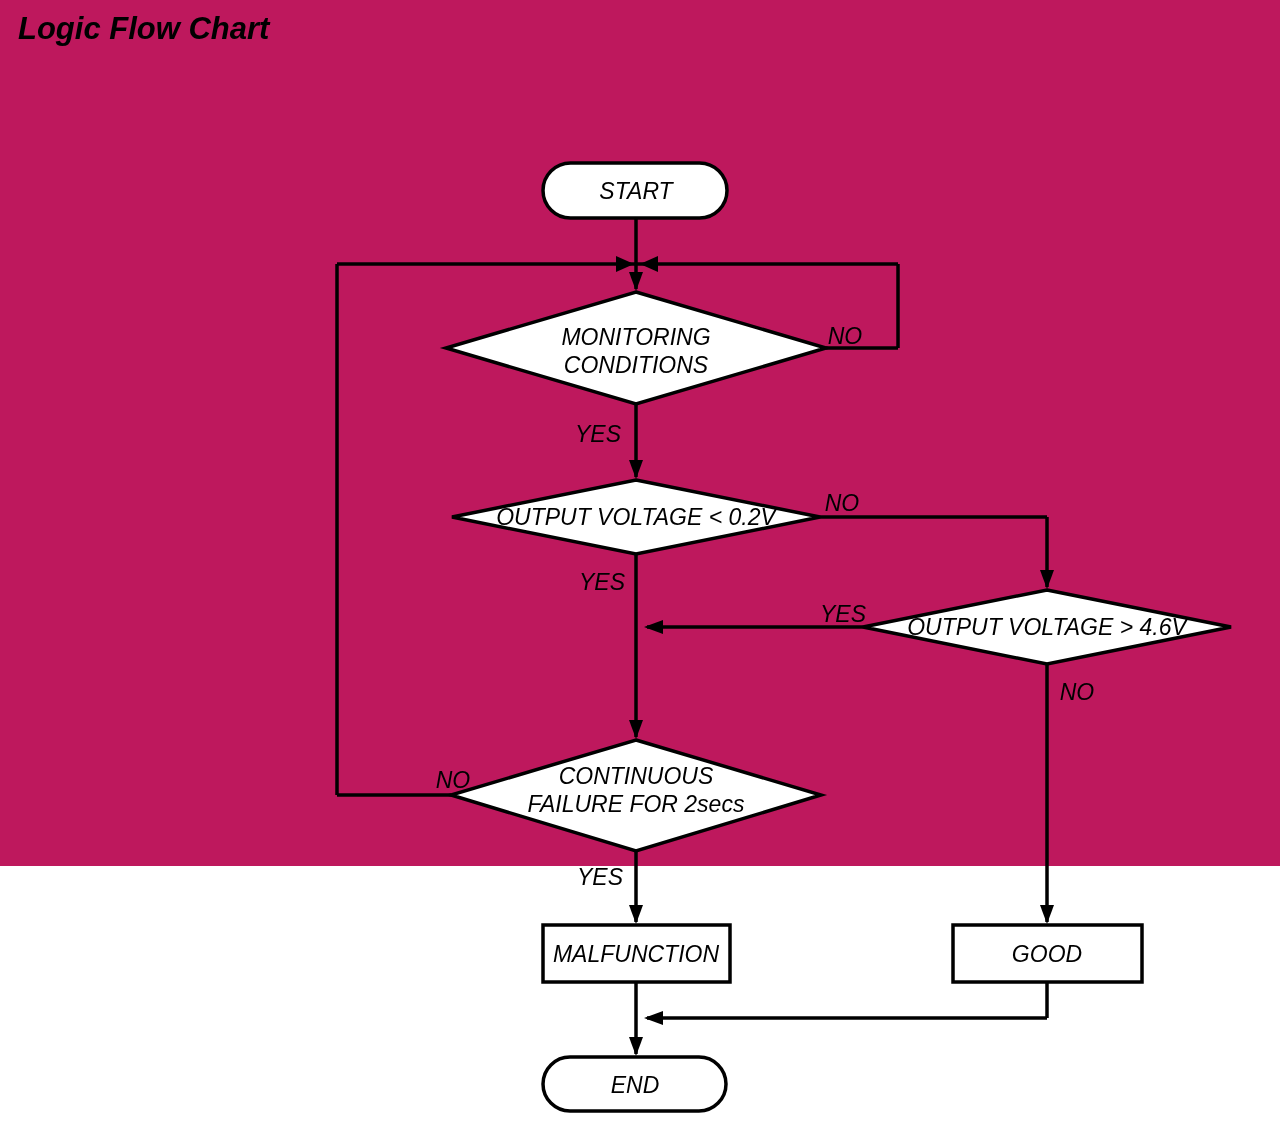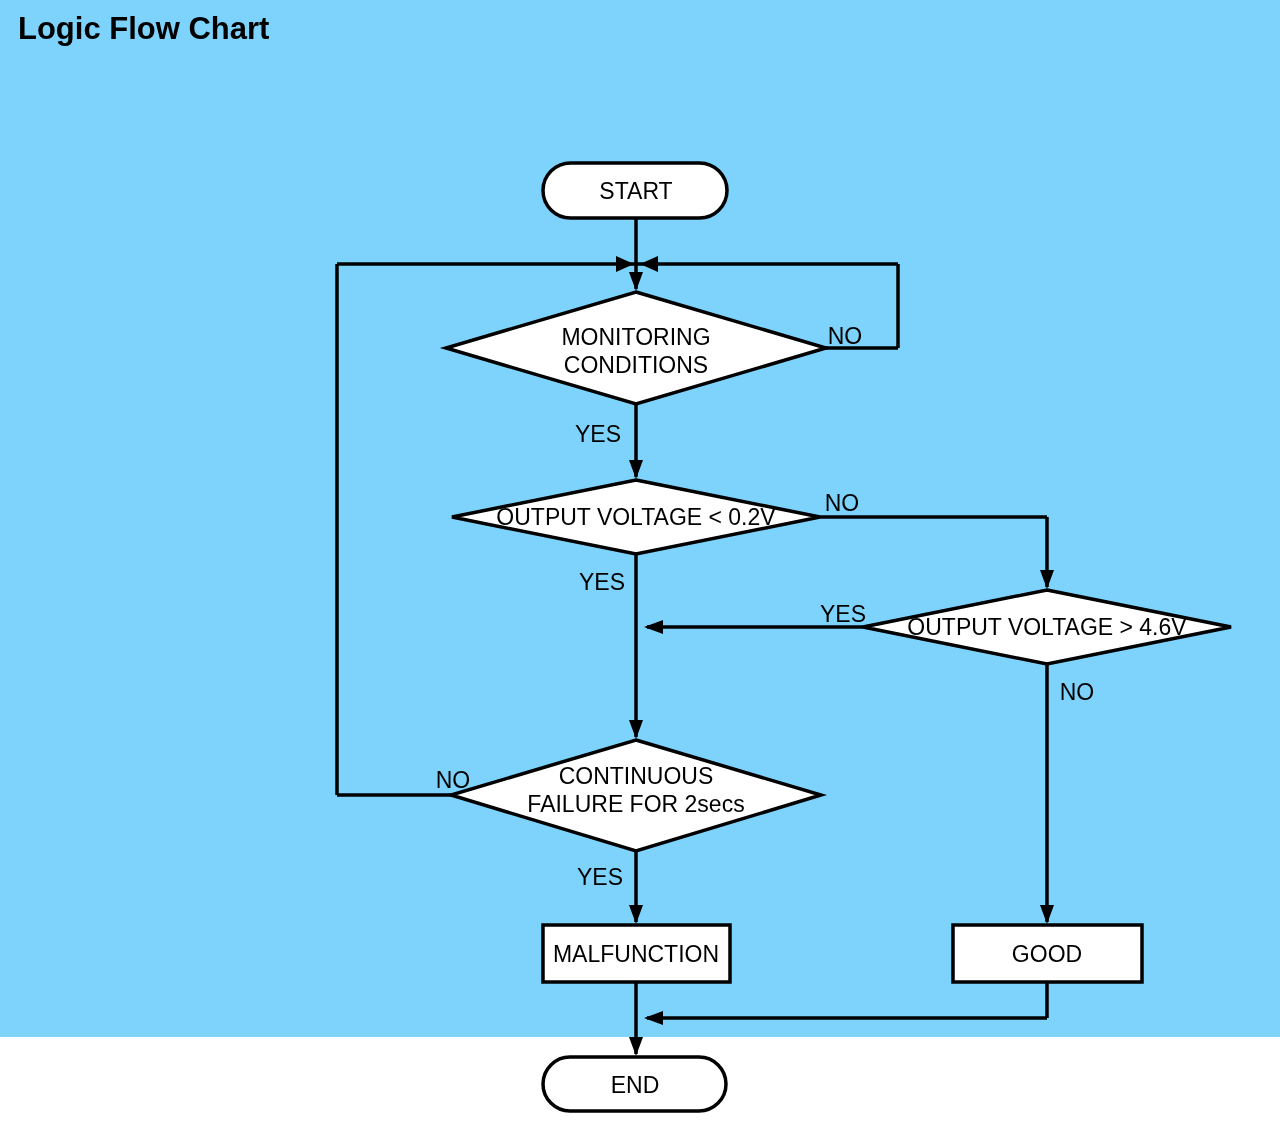--- a/index.html
+++ b/index.html
@@ -6,22 +6,23 @@
     margin: 0;
     padding: 0;
     background: #ffffff;
     width: 1280px;
     height: 1142px;
     overflow: hidden;
   }
   .page {
     position: relative;
     width: 1280px;
-    height: 1037px;
-    background: #7dd3fc;
+    height: 866px;
+    background: #be185d;
+    font-style: italic;
   }
   svg {
     display: block;
   }
   svg text {
     font-family: "Liberation Sans", sans-serif;
     font-size: 23px;
     fill: #000000;
     text-anchor: middle;
   }

